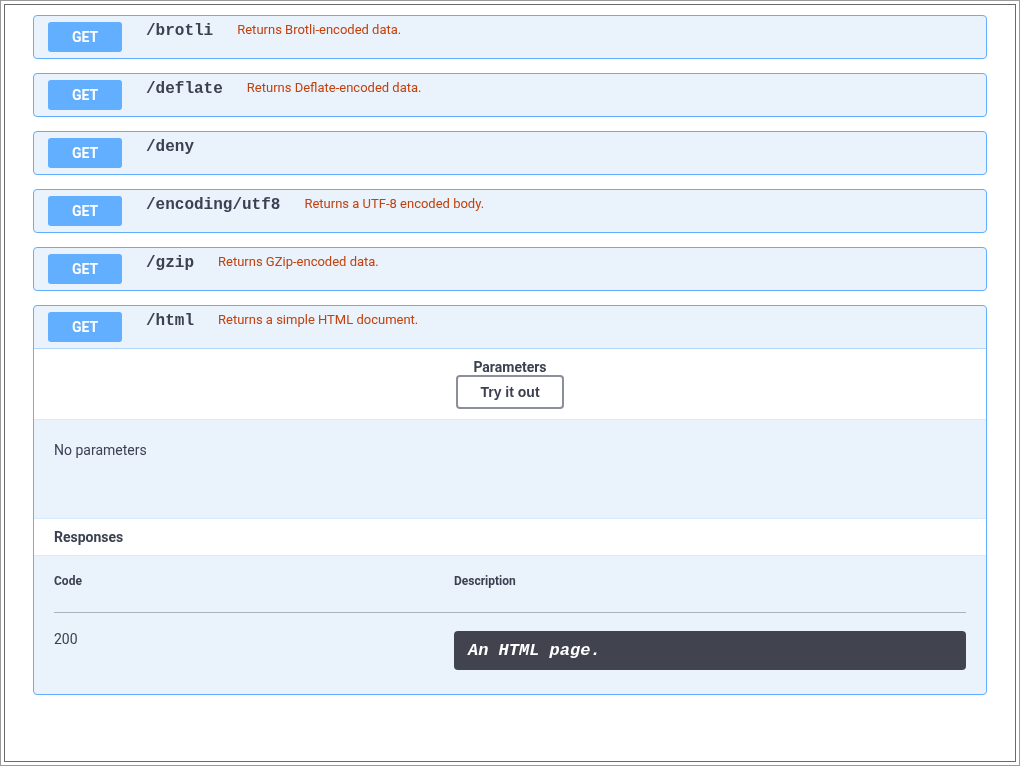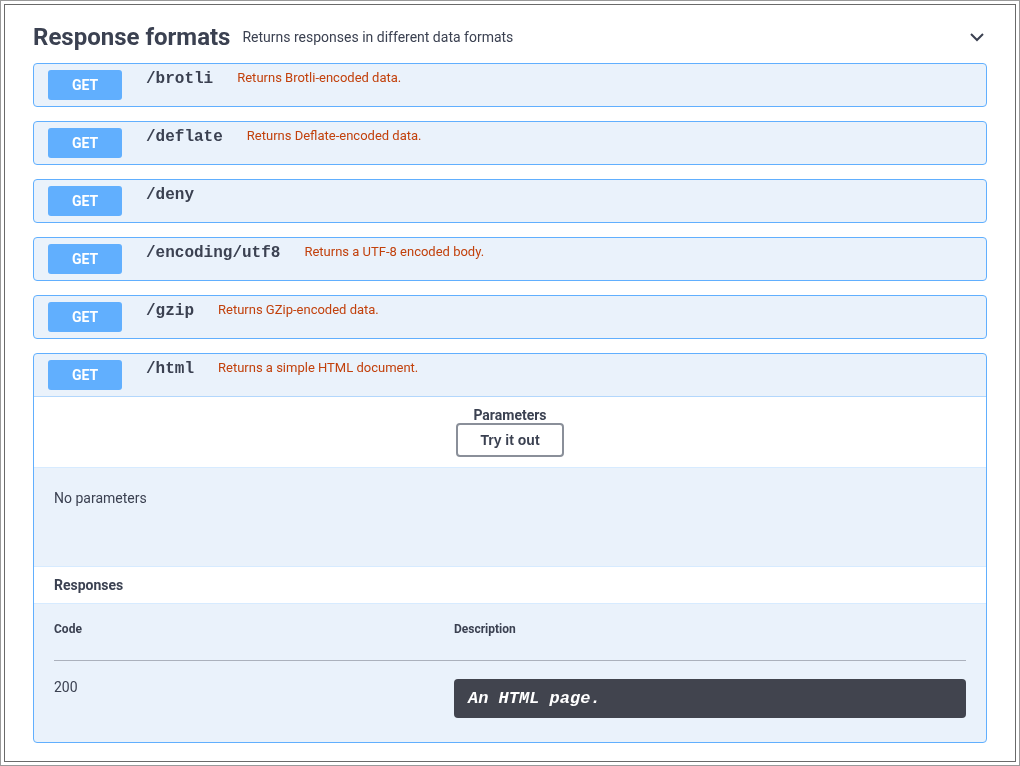--- a/index.html
+++ b/index.html
@@ -186,27 +186,20 @@
   font-weight: 700;
 }
 </style>
 </head>
 <body>
 
 <div class="viewport">
   <div class="viewport-inner">
     <div class="content">
 
-      <div class="section-header">
-        <span class="section-title">Response formats</span>
-        <span class="section-desc">Returns responses in different data formats</span>
-        <svg class="chevron" viewBox="0 0 20 20" fill="none" stroke="currentColor" stroke-width="2">
-            <polyline points="4 7 10 13 16 7"></polyline>
-          </svg>
-      </div>
 
       <div id="ops">
           <div class="opblock">
             <div class="opblock-summary">
               <span class="method-badge">GET</span>
               <span class="op-path">/brotli</span>
               <span class="op-desc">Returns Brotli-encoded data.</span>
             </div>
           </div>
           <div class="opblock">

